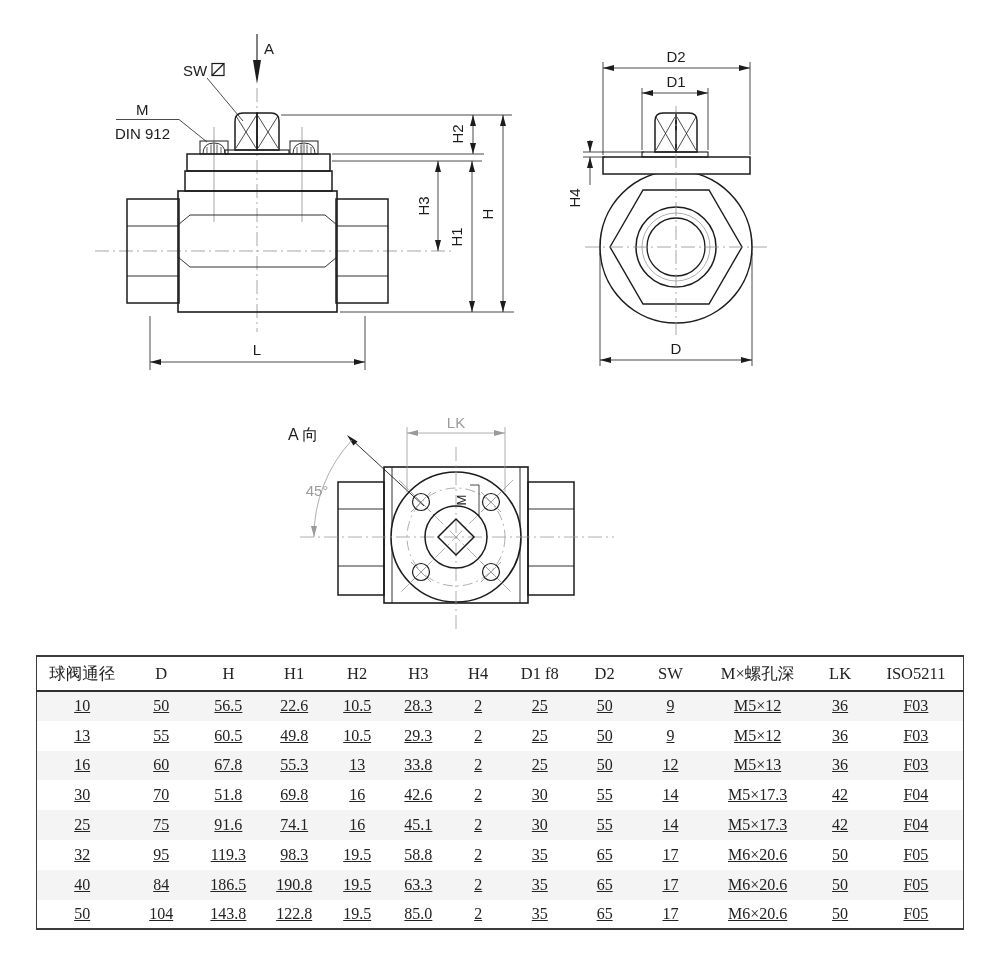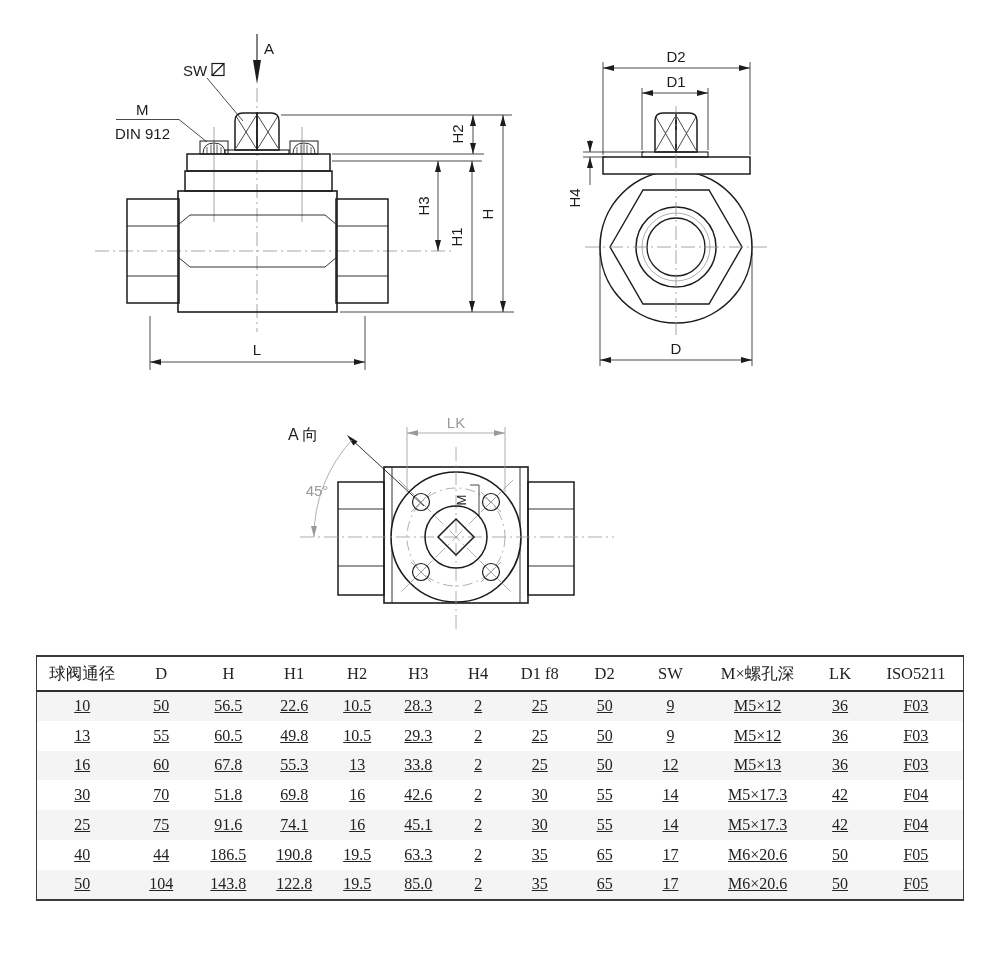--- a/index.html
+++ b/index.html
@@ -381,22 +381,37 @@
             <td>45.1</td>
             <td>2</td>
             <td>30</td>
             <td>55</td>
             <td>14</td>
             <td>M5×17.3</td>
             <td>42</td>
             <td>F04</td>
           </tr>
           <tr>
+            <td>32</td>
+            <td>95</td>
+            <td>119.3</td>
+            <td>98.3</td>
+            <td>19.5</td>
+            <td>58.8</td>
+            <td>2</td>
+            <td>35</td>
+            <td>65</td>
+            <td>17</td>
+            <td>M6×20.6</td>
+            <td>50</td>
+            <td>F05</td>
+          </tr>
+          <tr>
             <td>40</td>
-            <td>44</td>
+            <td>84</td>
             <td>186.5</td>
             <td>190.8</td>
             <td>19.5</td>
             <td>63.3</td>
             <td>2</td>
             <td>35</td>
             <td>65</td>
             <td>17</td>
             <td>M6×20.6</td>
             <td>50</td>

